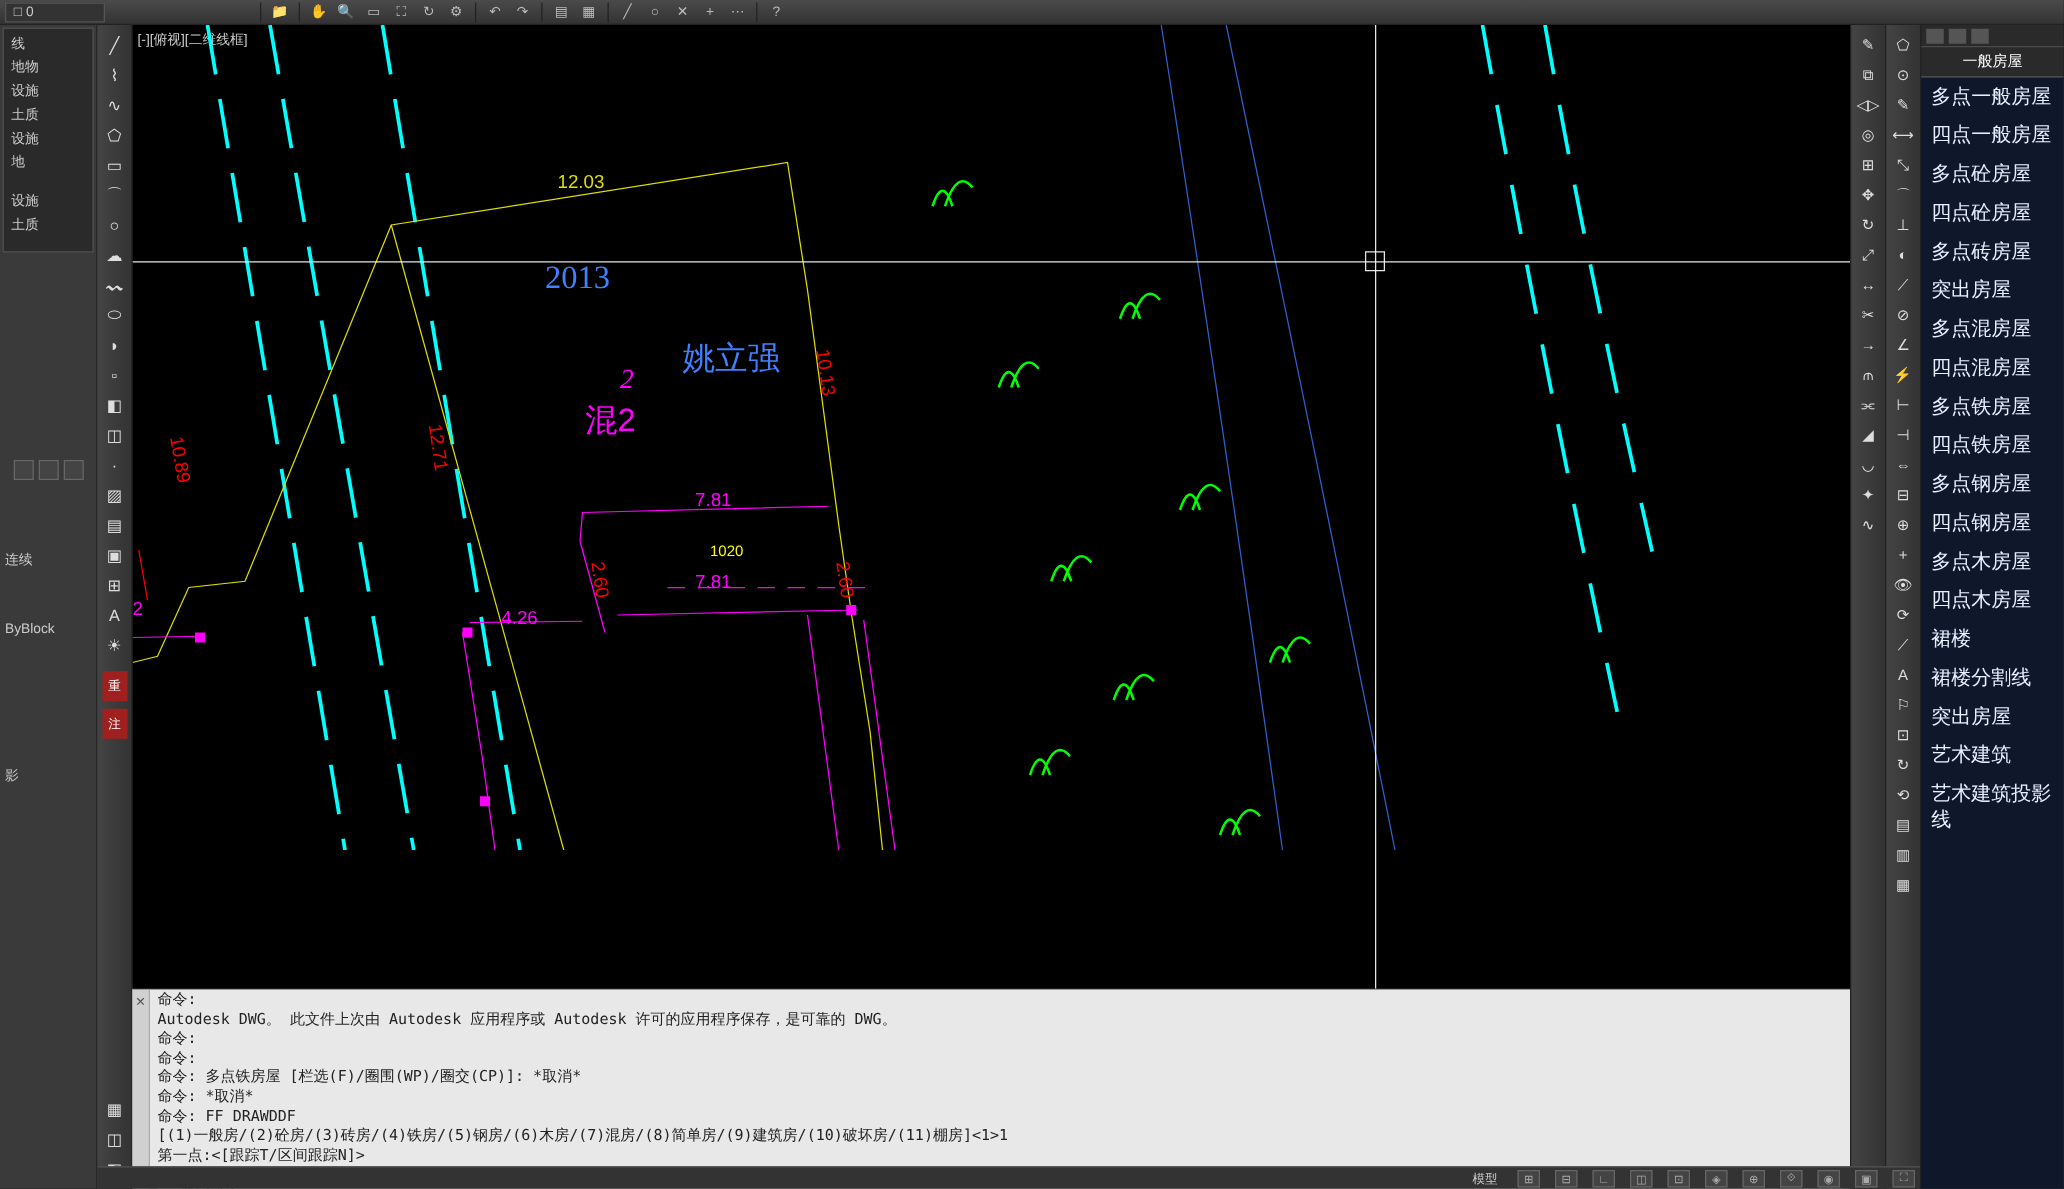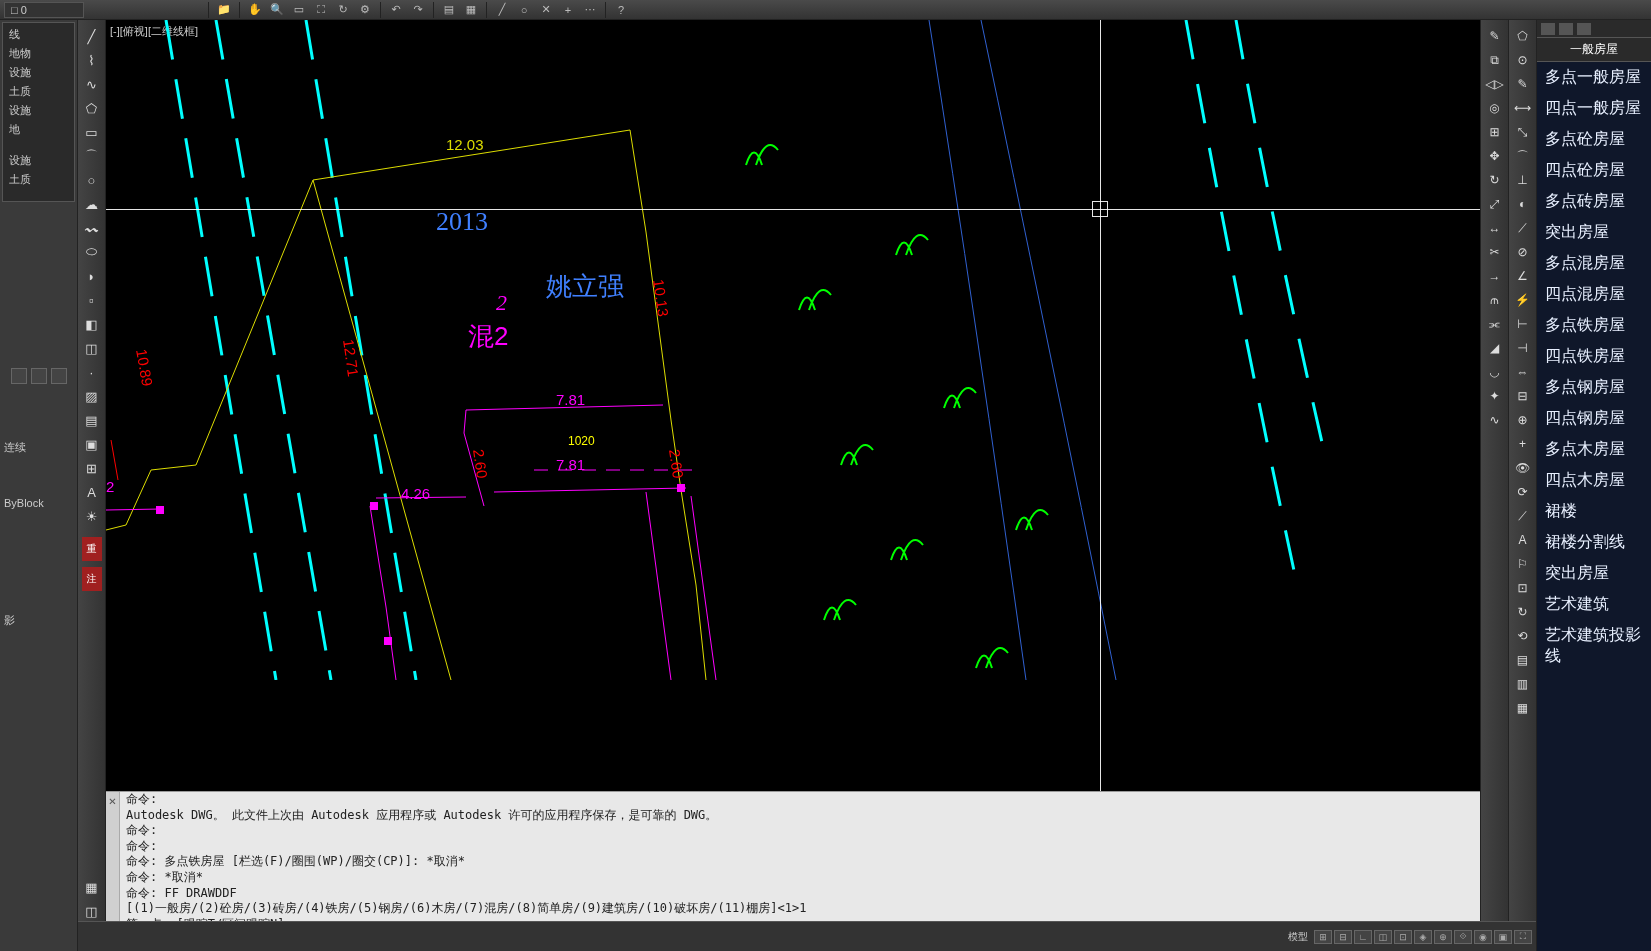--- a/index.html
+++ b/index.html
@@ -156,23 +156,23 @@
     }
     .far-right .bottom-menu {
       position: absolute; bottom: 20px; right: 0; width: 115px;
     }
     .far-right .bottom-menu .bitem {
       padding: 6px 8px; color: #e8f0ff; text-align: center;
       font-size: 12px; cursor: pointer; background: #3a3a3a;
     }
     .status-bar {
       position: absolute; bottom: 0; left: 78px; right: 115px;
-      height: 30px; background: #333; border-top: 1px solid #555;
+      height: 18px; background: #333; border-top: 1px solid #555;
       display: flex; justify-content: flex-end; align-items: center;
-      padding: 0 4px; gap: 2px;
+      padding: 0 4px; gap: 12px;
     }
     .status-bar .sbtn {
       width: 18px; height: 14px; background: #444; border: 1px solid #666;
       display: flex; align-items: center; justify-content: center;
       font-size: 9px; color: #aaa;
     }
     .status-bar .stext { color: #ccc; font-size: 10px; margin: 0 4px; }
     .grass {
       fill: none; stroke: #0f0; stroke-width: 2;
     }

